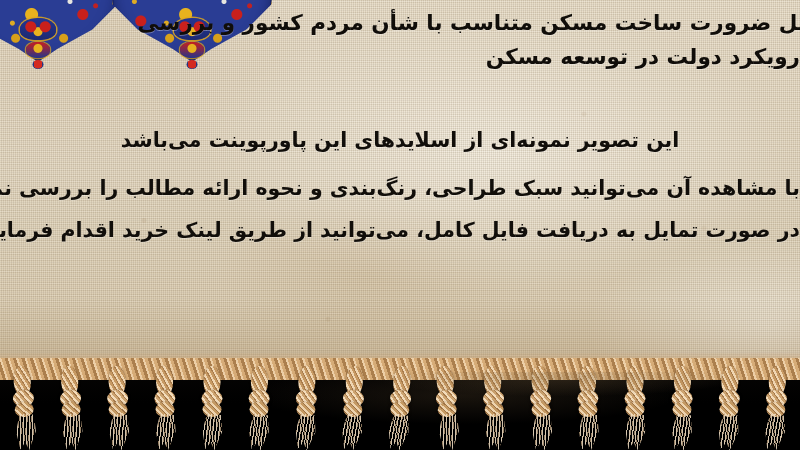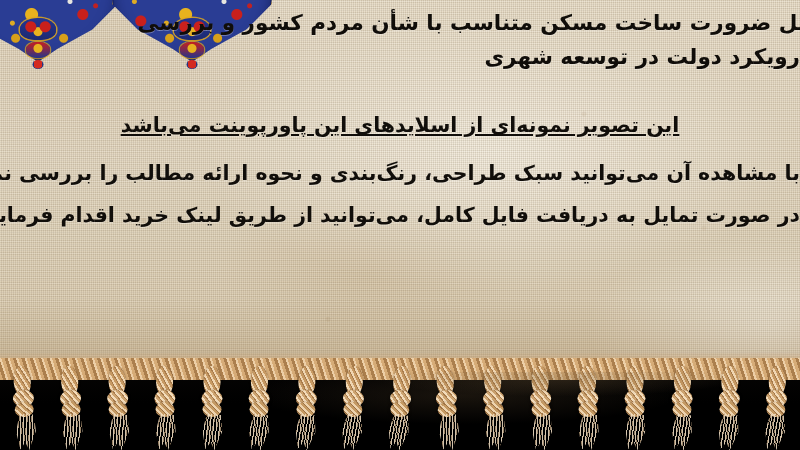--- a/index.html
+++ b/index.html
@@ -129,21 +129,21 @@
   }
   .title-line.l1{margin-right:-6px;}
   .title-line.l2{padding-left:210px;}
 
   .body-block{position:absolute;left:0;top:110px;width:800px;}
   .body-line{
     color:#110e0a;font-weight:700;font-size:20.5px;line-height:30px;
     white-space:nowrap;direction:rtl;text-align:center;
     text-shadow:0 1px 0 rgba(255,255,255,.28);
   }
-  .body-line.b1{margin-top:0px;text-decoration:underline;}
+  .body-line.b1{margin-top:15px;}
   .body-line.b2{margin-top:18px;}
   .body-line.b3{margin-top:12px;}
 
   
   .black-band{
     position:absolute;left:0;top:372px;width:800px;height:78px;
     background:
       radial-gradient(ellipse 300px 40px at 58% 30%, rgba(46,36,24,.55), rgba(0,0,0,0) 72%),
       linear-gradient(180deg,#050403 0%,#000 40%,#000 100%);
   }
@@ -238,21 +238,21 @@
       <div class="pendant pd1"></div>
       <div class="pendant pd2"></div>
       <div class="pendant pd3"></div>
     </div>
   </div>
 
   <div class="text-layer">
 
     <div class="title-block">
       <div class="title-line l1">یل ضرورت ساخت مسکن متناسب با شأن مردم کشور و بررسی</div>
-      <div class="title-line l2">رویکرد دولت در توسعه شهری</div>
+      <div class="title-line l2">رویکرد دولت در توسعه مسکن</div>
     </div>
 
     <div class="body-block">
       <div class="body-line b1">این تصویر نمونه‌ای از اسلایدهای این پاورپوینت می‌باشد</div>
       <div class="body-line b2">با مشاهده آن می‌توانید سبک طراحی، رنگ‌بندی و نحوه ارائه مطالب را بررسی نمایید</div>
       <div class="body-line b3">در صورت تمایل به دریافت فایل کامل، می‌توانید از طریق لینک خرید اقدام فرمایید</div>
     </div>
 
   </div>
 

